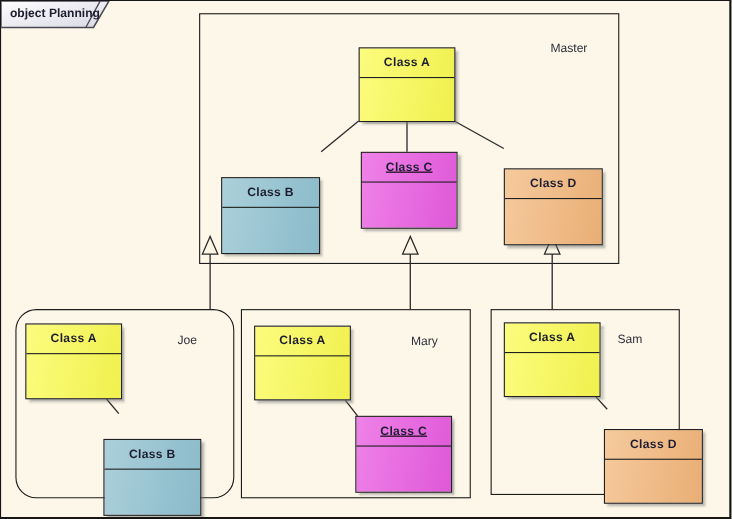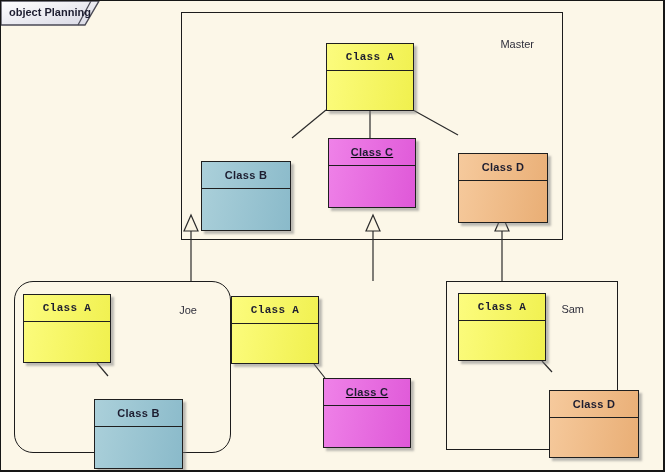--- a/index.html
+++ b/index.html
@@ -37,21 +37,21 @@
     z-index:3;
   }
   .uml-class .title{
     height:26px;
     border-bottom:1px solid #1f1f1f;
     display:flex;align-items:center;justify-content:center;
     font-weight:bold;font-size:11px;color:#1d1d30;
     letter-spacing:.3px;
   }
   .uml-class .body{height:calc(100% - 27px);}
-  .c-yellow {background:linear-gradient(100deg,#FCFC7E 0%,#F0F04E 100%);font-family:Liberation Mono, monospace;}
+  .c-yellow {background:linear-gradient(100deg,#FCFC7E 0%,#F0F04E 100%);}
   .c-blue   {background:linear-gradient(100deg,#ABD0DA 0%,#8ABACA 100%);margin-top:23px;}
   .c-magenta{background:linear-gradient(100deg,#EF82E8 0%,#DF58D8 100%);text-decoration:underline;}
   .c-tan    {background:linear-gradient(100deg,#F6CA9D 0%,#E9AE75 100%);margin-top:19px;}
   
   #connector-layer{
     position:absolute;left:0;top:0;width:665px;height:472px;
     z-index:2;
   }
   #connector-layer line{stroke:#2b2b2b;stroke-width:1.2;}
   #connector-layer polygon.gen-head{fill:#FBF5E3;stroke:#2b2b2b;stroke-width:1.2;}
@@ -118,33 +118,36 @@
   </div>
   <div class="uml-class c-magenta" style="left:327px;top:137px;width:88px;height:70px;">
     <div class="title">Class C</div>
     <div class="body"></div>
   </div>
   <div class="uml-class c-tan" style="left:457px;top:133px;width:90px;height:70px;">
     <div class="title">Class D</div>
     <div class="body"></div>
   </div>
 
-  <div class="frame" style="left:13px;top:280px;width:217px;height:172px;border-radius:19px;">
+  <div class="frame" style="left:13px;top:280px;width:199px;height:172px;border-radius:19px;">
     <span class="frame-label" style="top:22px;right:33px;">Joe</span>
   </div>
 
   <div class="uml-class c-yellow" style="left:22px;top:293px;width:88px;height:69px;">
     <div class="title">Class A</div>
     <div class="body"></div>
   </div>
   <div class="uml-class c-blue" style="left:93px;top:375px;width:89px;height:70px;">
     <div class="title">Class B</div>
     <div class="body"></div>
   </div>
 
+  <div class="frame" style="left:218px;top:280px;width:209px;height:172px;">
+    <span class="frame-label" style="top:23px;right:29px;">Mary</span>
+  </div>
 
   <div class="uml-class c-yellow" style="left:230px;top:295px;width:88px;height:68px;">
     <div class="title">Class A</div>
     <div class="body"></div>
   </div>
   <div class="uml-class c-magenta" style="left:322px;top:377px;width:88px;height:70px;">
     <div class="title">Class C</div>
     <div class="body"></div>
   </div>
 

